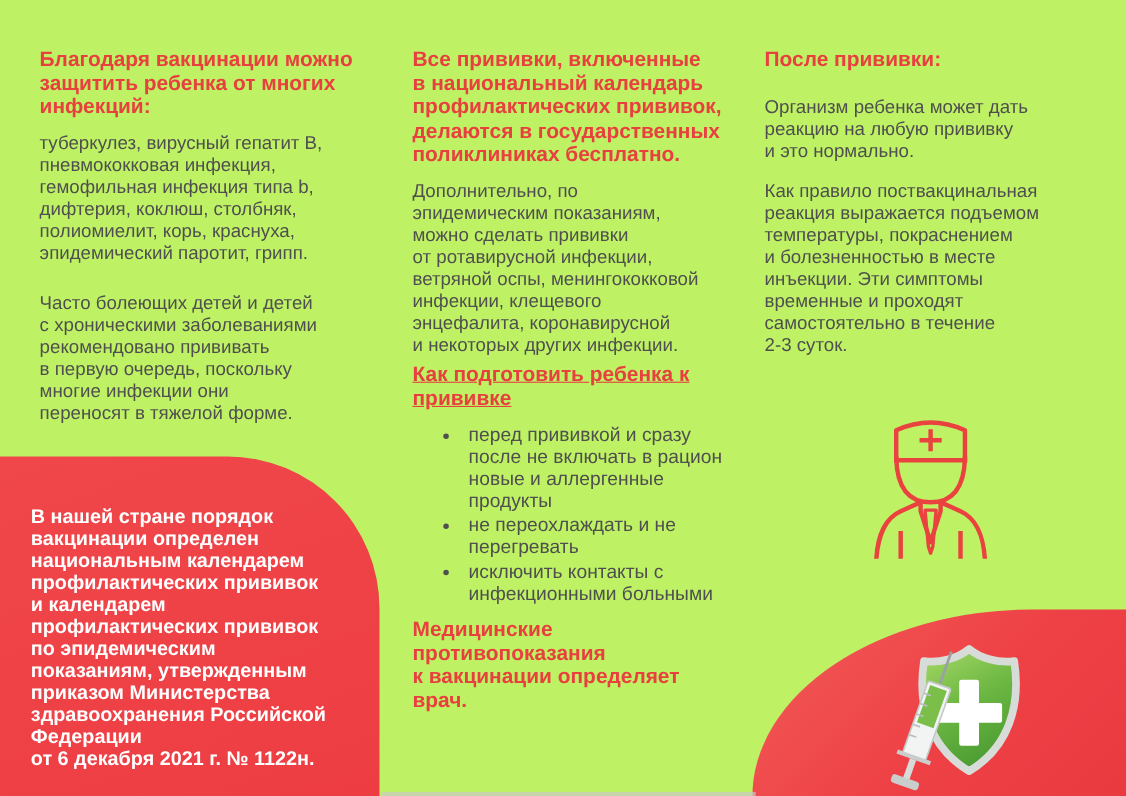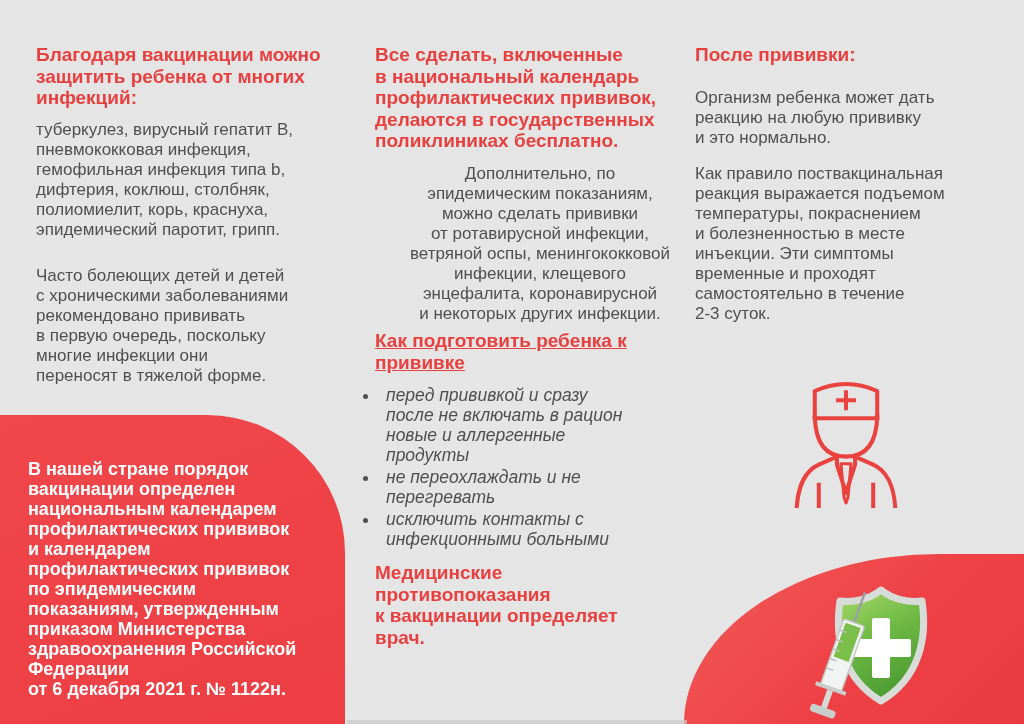--- a/index.html
+++ b/index.html
@@ -1,17 +1,17 @@
 <!DOCTYPE html>
 <html><head>
 <meta charset="utf-8">
 <style>
   html,body{margin:0;padding:0;background:#fff;}
   .page{
-    position:relative;width:1024px;height:724px;background:#e5e5e5;overflow:hidden;
+    position:relative;width:1024px;height:724px;background:#bef264;overflow:hidden;
     font-family:"Liberation Sans",sans-serif;
   }
   .pre{white-space:pre-line;}
   .heading{
     position:absolute;margin:0;color:#e8403f;font-weight:700;
     font-size:19px;line-height:21.5px;
   }
   .body-text{
     position:absolute;margin:0;color:#4f4f4f;font-weight:400;
     font-size:17px;line-height:20px;
@@ -24,25 +24,25 @@
     position:absolute;left:0;top:415px;width:345px;height:309px;
     background:linear-gradient(160deg,#f0474b 0%,#ed3d42 100%);
     border-top-right-radius:138px;
   }
   .law-text{
     position:absolute;left:28px;top:44px;width:300px;margin:0;
     color:#ffffff;font-weight:700;font-size:18px;line-height:20px;
   }
   
   .c2-heading{left:375px;top:44px;width:320px;}
-  .c2-para1{left:375px;top:164px;width:330px;text-align:center;}
+  .c2-para1{left:375px;top:164px;width:330px;}
   .c2-subheading{left:375px;top:330px;width:320px;text-decoration:underline;}
   .bullets{
-    position:absolute;left:356px;top:385px;width:310px;margin:0;
-    padding:0 0 0 24px;color:#4f4f4f;font-size:17.5px;line-height:20px;font-style:italic;
+    position:absolute;left:396px;top:385px;width:310px;margin:0;
+    padding:0 0 0 24px;color:#4f4f4f;font-size:17.5px;line-height:20px;
   }
   .bullets li{margin:0 0 2px 0;padding-left:6px;}
   .c2-warning{left:375px;top:562px;width:320px;}
   
   .c3-heading{left:695px;top:44px;width:300px;}
   .c3-para1{left:695px;top:88px;width:320px;}
   .c3-para2{left:695px;top:164px;width:320px;}
   .doctor-icon{position:absolute;left:790px;top:372px;width:112px;height:136px;}
   .corner-shape{
     position:absolute;right:0;bottom:0;width:340px;height:170px;
@@ -84,21 +84,21 @@
 и календарем
 профилактических прививок
 по эпидемическим
 показаниям, утвержденным
 приказом Министерства
 здравоохранения Российской
 Федерации
 от 6 декабря 2021 г. № 1122н.</p>
   </div>
 
-  <h2 class="heading pre c2-heading">Все сделать, включенные
+  <h2 class="heading pre c2-heading">Все прививки, включенные
 в национальный календарь
 профилактических прививок,
 делаются в государственных
 поликлиниках бесплатно.</h2>
   <p class="body-text pre c2-para1">Дополнительно, по
 эпидемическим показаниям,
 можно сделать прививки
 от ротавирусной инфекции,
 ветряной оспы, менингококковой
 инфекции, клещевого

